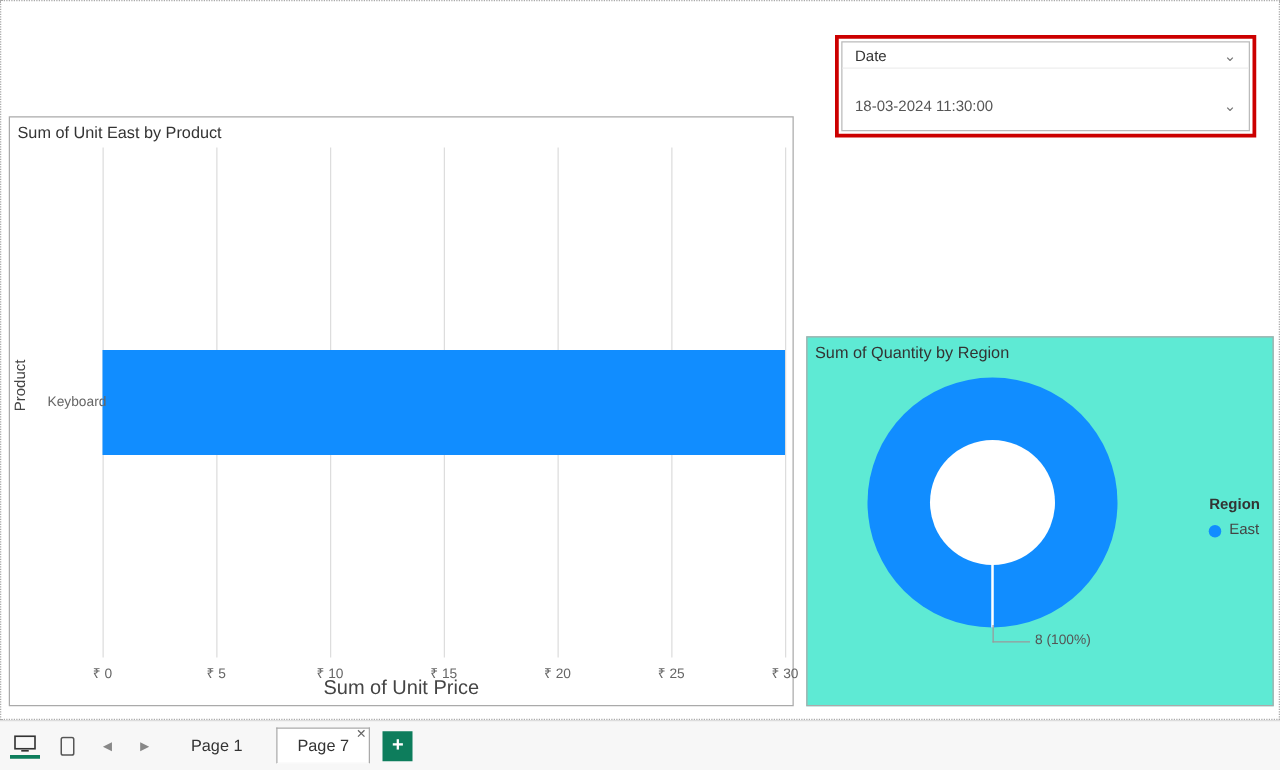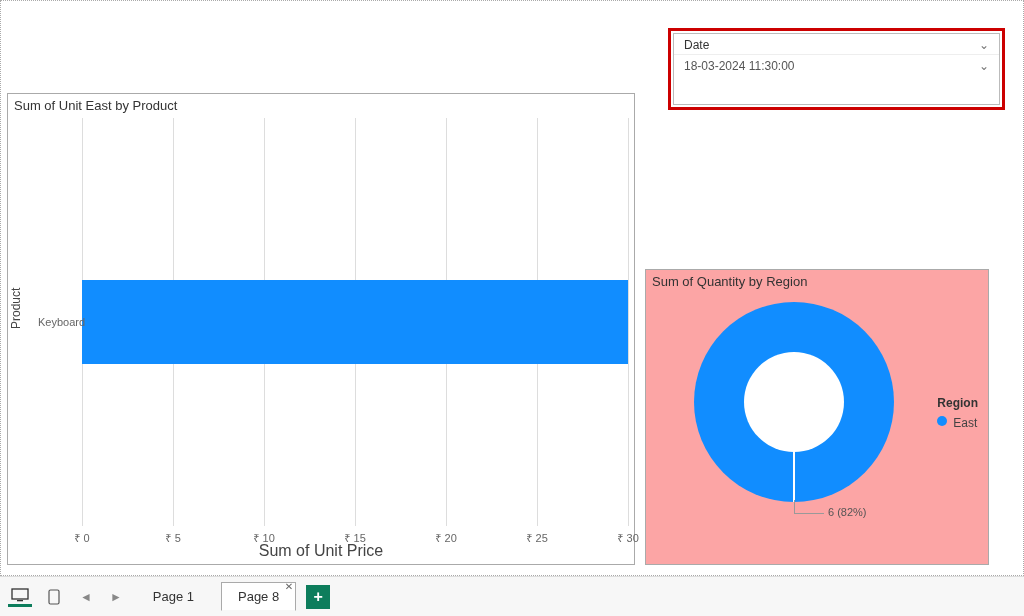--- a/index.html
+++ b/index.html
@@ -22,21 +22,21 @@
     outline-offset: 2px;
     background: #fff;
   }
   .slicer-header {
     display: flex; align-items: flex-start; justify-content: space-between;
     padding: 4px 10px 2px 10px;
     font-size: 12px; color: #333;
   }
   .slicer-value-row {
     display: flex; align-items: center; justify-content: space-between;
-    padding: 4px 10px;
+    padding: 23px 10px;
     border-top: 1px solid #eee;
     font-size: 12px; color: #555;
   }
   .chev { font-size: 12px; color: #777; }
 
   
   .barviz {
     position: absolute;
     top: 92px; left: 6px;
     width: 628px; height: 472px;
@@ -81,23 +81,23 @@
   .xtick { position: absolute; transform: translateX(-50%); white-space: nowrap; }
   .xaxis-title {
     position: absolute; left: 0; right: 0; bottom: 4px;
     text-align: center; font-size: 16px; color: #444;
   }
 
   
   .donutviz {
     position: absolute;
     top: 268px; left: 644px;
-    width: 344px; height: 296px;
+    width: 374px; height: 296px;
     border: 1px solid #aaa;
-    background: #fca5a5;
+    background: #5eead4;
   }
   .donut-wrap {
     position: absolute;
     top: 32px; left: 48px;
     width: 200px; height: 200px;
   }
   .donut-outer {
     width: 200px; height: 200px; border-radius: 50%;
     background: #118dff;
     position: relative;
@@ -123,21 +123,21 @@
   .donut-label {
     position: absolute;
     left: 182px; top: 236px;
     font-size: 11px; color: #555;
   }
   .legend {
     position: absolute; right: 10px; top: 126px;
     font-size: 12px; color: #333;
   }
   .legend-title { font-weight: 600; margin-bottom: 6px; }
-  .legend-item { display: flex; align-items: flex-start; gap: 6px; font-size: 12px; color: #444; }
+  .legend-item { display: flex; align-items: flex-end; gap: 6px; font-size: 12px; color: #444; }
   .swatch { width: 10px; height: 10px; border-radius: 50%; background: #118dff; display: inline-block; }
 
   
   .tabbar {
     position: absolute; top: 576px; left: 0;
     width: 1024px; height: 40px;
     background: #f7f7f7;
     border-top: 1px solid #ddd;
     display: flex; align-items: center;
     padding: 0 8px;
@@ -218,21 +218,21 @@
   <div class="donutviz">
     <div class="viz-title">Sum of Quantity by Region</div>
 
     <div class="donut-wrap">
       <div class="donut-outer">
         <div class="donut-inner"></div>
         <div class="donut-notch"></div>
       </div>
     </div>
     <div class="donut-leader"></div>
-    <div class="donut-label">6 (82%)</div>
+    <div class="donut-label">8 (100%)</div>
 
     <div class="legend">
       <div class="legend-title">Region</div>
       <div class="legend-item">
         <span class="swatch"></span>
         <span>East</span>
       </div>
     </div>
   </div>
 
@@ -250,17 +250,17 @@
         <rect x="1" y="1" width="10" height="14" rx="1.5" fill="none" stroke="#555" stroke-width="1.2"></rect>
       </svg>
   </div>
   <span class="navarrow">◄</span>
   <span class="navarrow">►</span>
 
   <div class="ptab">
     <span>Page 1</span>
   </div>
   <div class="ptab active">
-    <span>Page 8</span>
+    <span>Page 7</span>
     <span class="close">✕</span>
   </div>
   <div class="addpage">+</div>
 </div>
 
 </body></html>

